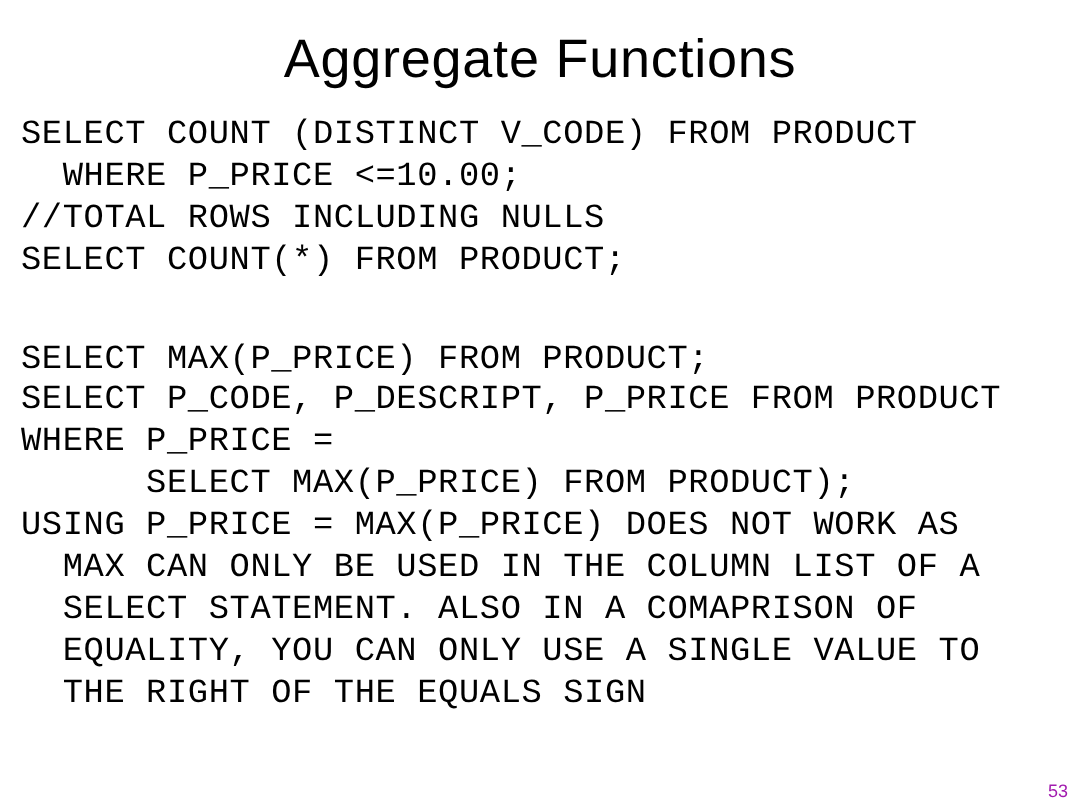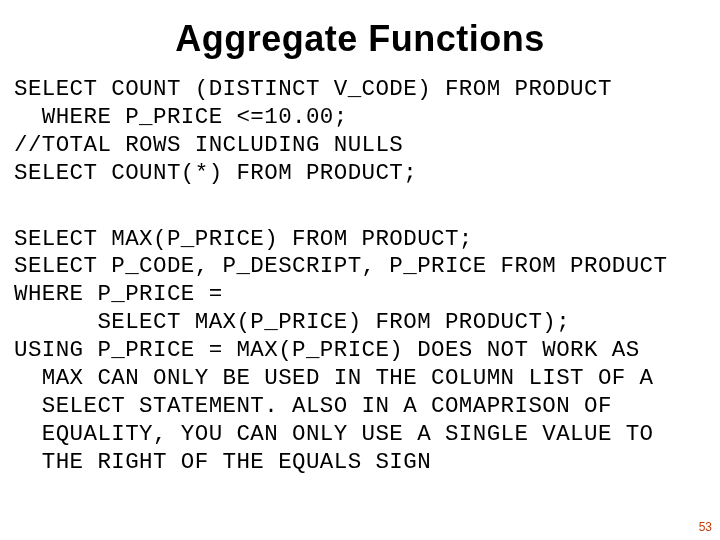--- a/index.html
+++ b/index.html
@@ -15,40 +15,40 @@
     height: 540px;
     position: relative;
     box-sizing: border-box;
     padding: 14px 14px 0 14px;
     font-family: Arial, Helvetica, sans-serif;
     color: #000;
   }
   .title {
     text-align: center;
     font-size: 36px;
-    font-weight: 700;
+    font-weight: 400;
     margin: 4px 0 16px 0;
     letter-spacing: 0.5px;
   }
   .block {
     font-family: "Courier New", Courier, monospace;
     font-size: 22.5px;
     line-height: 1.24;
     white-space: pre;
     letter-spacing: 0.4px;
   }
   .block.second {
     margin-top: 38px;
   }
   .pagenum {
     position: absolute;
     right: 8px;
     bottom: 6px;
     font-size: 12px;
-    color: #c2410c;
+    color: #a21caf;
   }
 </style>
 </head>
 <body>
 
 <div class="slide">
   <div class="title">Aggregate Functions</div>
   <div class="block">SELECT COUNT (DISTINCT V_CODE) FROM PRODUCT
   WHERE P_PRICE &lt;=10.00;
 //TOTAL ROWS INCLUDING NULLS

